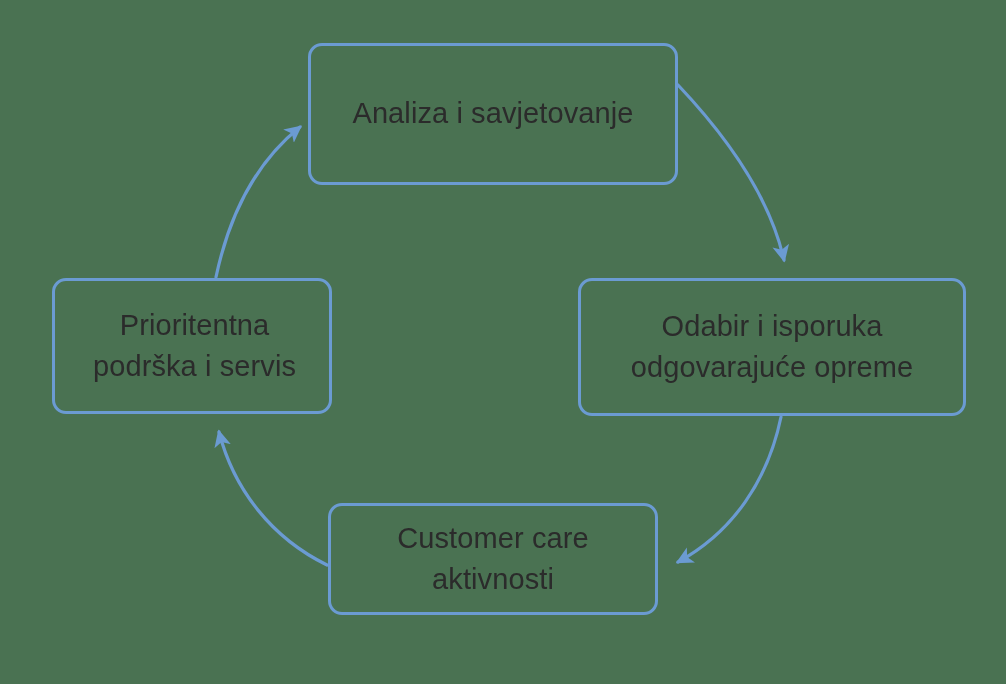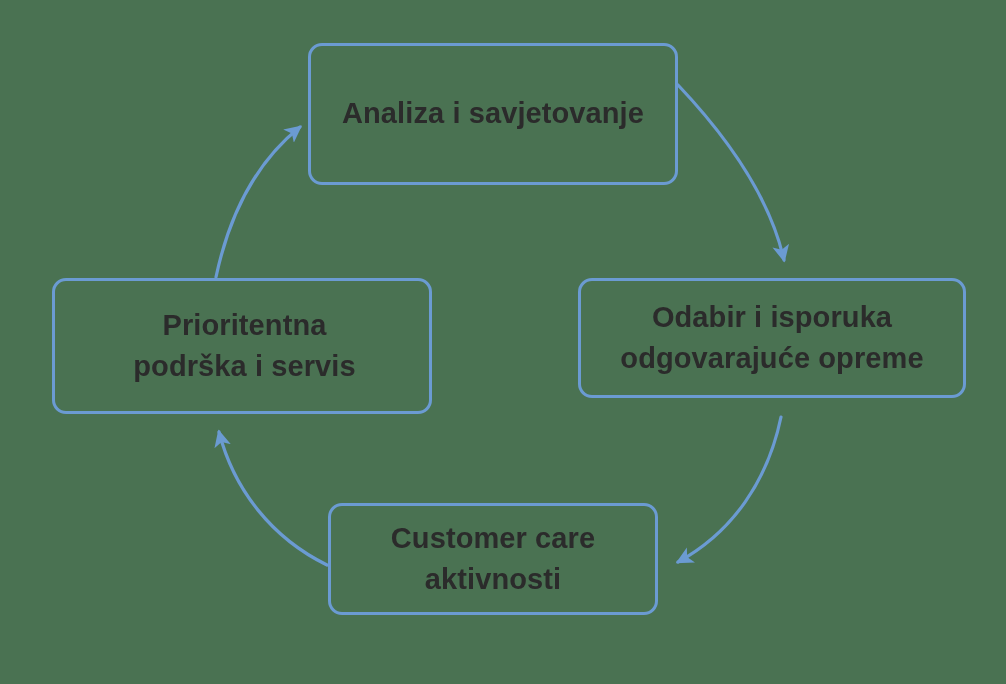--- a/index.html
+++ b/index.html
@@ -32,46 +32,46 @@
     border-radius: 14px;
     background: transparent;
     display: flex;
     align-items: center;
     justify-content: center;
     text-align: center;
     color: #2b2b2b;
     font-size: 29px;
     line-height: 1.42;
     letter-spacing: 0.1px;
-    font-weight: 700;
+    font-weight: 400;
     white-space: pre-line;
     padding: 4px 10px;
   }
   #node-top {
     left: 308px;
     top: 43px;
     width: 370px;
     height: 142px;
   }
   #node-right {
     left: 578px;
     top: 278px;
     width: 388px;
-    height: 120px;
+    height: 138px;
   }
   #node-bottom {
     left: 328px;
     top: 503px;
     width: 330px;
     height: 112px;
   }
   #node-left {
     left: 52px;
     top: 278px;
-    width: 380px;
+    width: 280px;
     height: 136px;
     padding-left: 15px;
   }
 </style>
 </head>
 <body>
 
 <div id="diagram-root">
 
   <svg id="arrow-layer" viewBox="0 0 1006 684" width="1006" height="684" aria-hidden="true">

